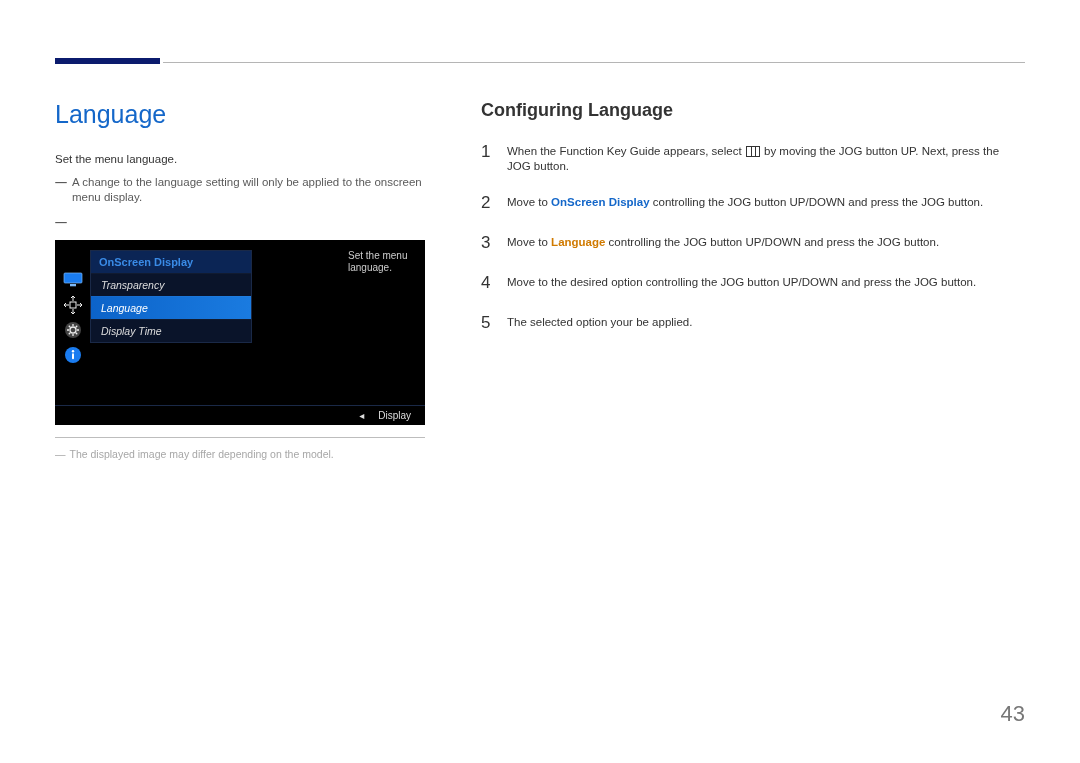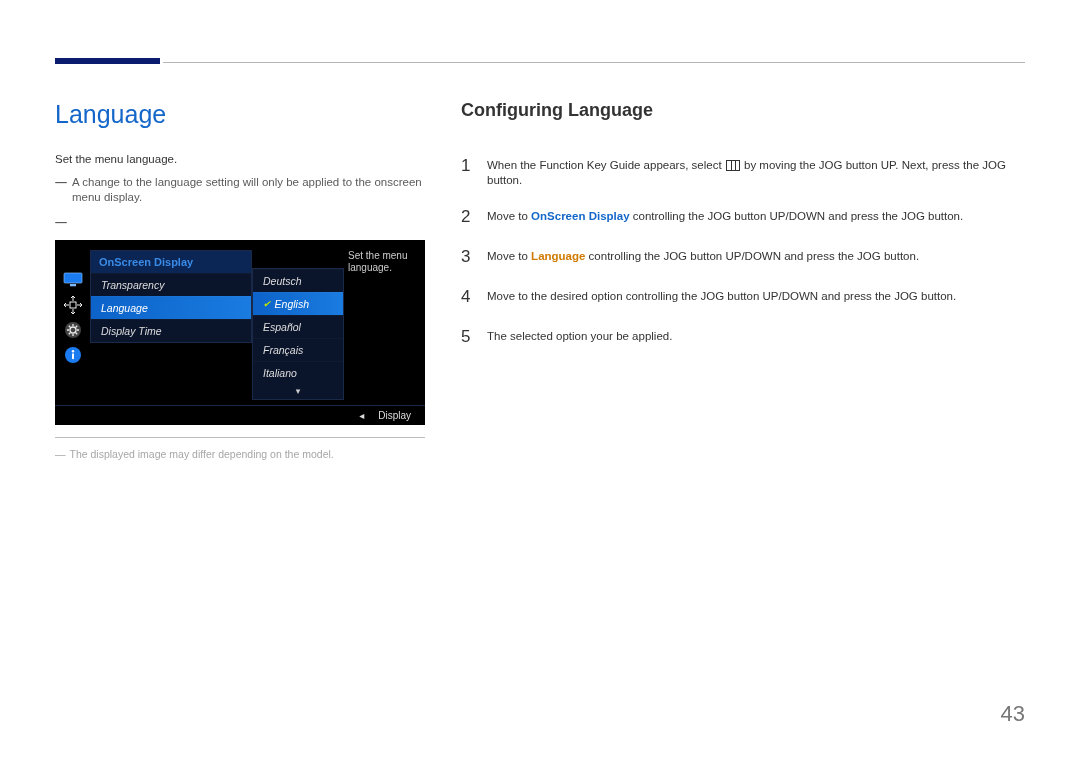--- a/index.html
+++ b/index.html
@@ -25,21 +25,21 @@
   .header-rule {
     position: absolute;
     top: 62px;
     left: 163px;
     right: 55px;
     height: 1px;
     background: #b5b5b5;
   }
   .content {
     display: flex;
-    gap: 36px;
+    gap: 56px;
     padding-top: 50px;
   }
   .leftcol { width: 370px; }
   .rightcol { flex: 1; }
   h1.title {
     color: #1467c9;
     font-size: 25px;
     font-weight: 500;
     margin-bottom: 24px;
   }
@@ -66,21 +66,21 @@
     font-size: 10.5px;
     color: #a7a7a7;
     margin-top: 10px;
     display:flex;
     gap:4px;
   }
   .footnote .dash { color:#a7a7a7; }
   h2.subtitle {
     font-size: 18px;
     font-weight: 600;
-    margin-bottom: 34px;
+    margin-bottom: 20px;
   }
   .step {
     display: flex;
     gap: 14px;
     margin-bottom: 18px;
     font-size: 11.5px;
     line-height: 1.3;
   }
   .stepnum {
     font-size: 17px;
@@ -282,33 +282,20 @@
 
         <div class="osd-main">
           <div class="osd-main-title">OnScreen Display</div>
           <div id="osd-main-list">
               <div class="osd-row">Transparency</div>
               <div class="osd-row sel">Language</div>
               <div class="osd-row">Display Time</div>
             </div>
         </div>
 
-        <div class="osd-sub">
-          <div id="osd-sub-list">
-              <div class="osd-row">Deutsch</div>
-              <div class="osd-row sel">
-                <span class="check">✔</span>
-                <span>English</span>
-              </div>
-              <div class="osd-row">Español</div>
-              <div class="osd-row">Français</div>
-              <div class="osd-row">Italiano</div>
-            </div>
-          <div class="osd-down">▾</div>
-        </div>
 
         <div class="osd-desc">Set the menu language.</div>
 
         <div class="osd-foot">
           <span>◂</span>
           <span>Display</span>
         </div>
       </div>
 
       <div class="sep-rule"></div>

